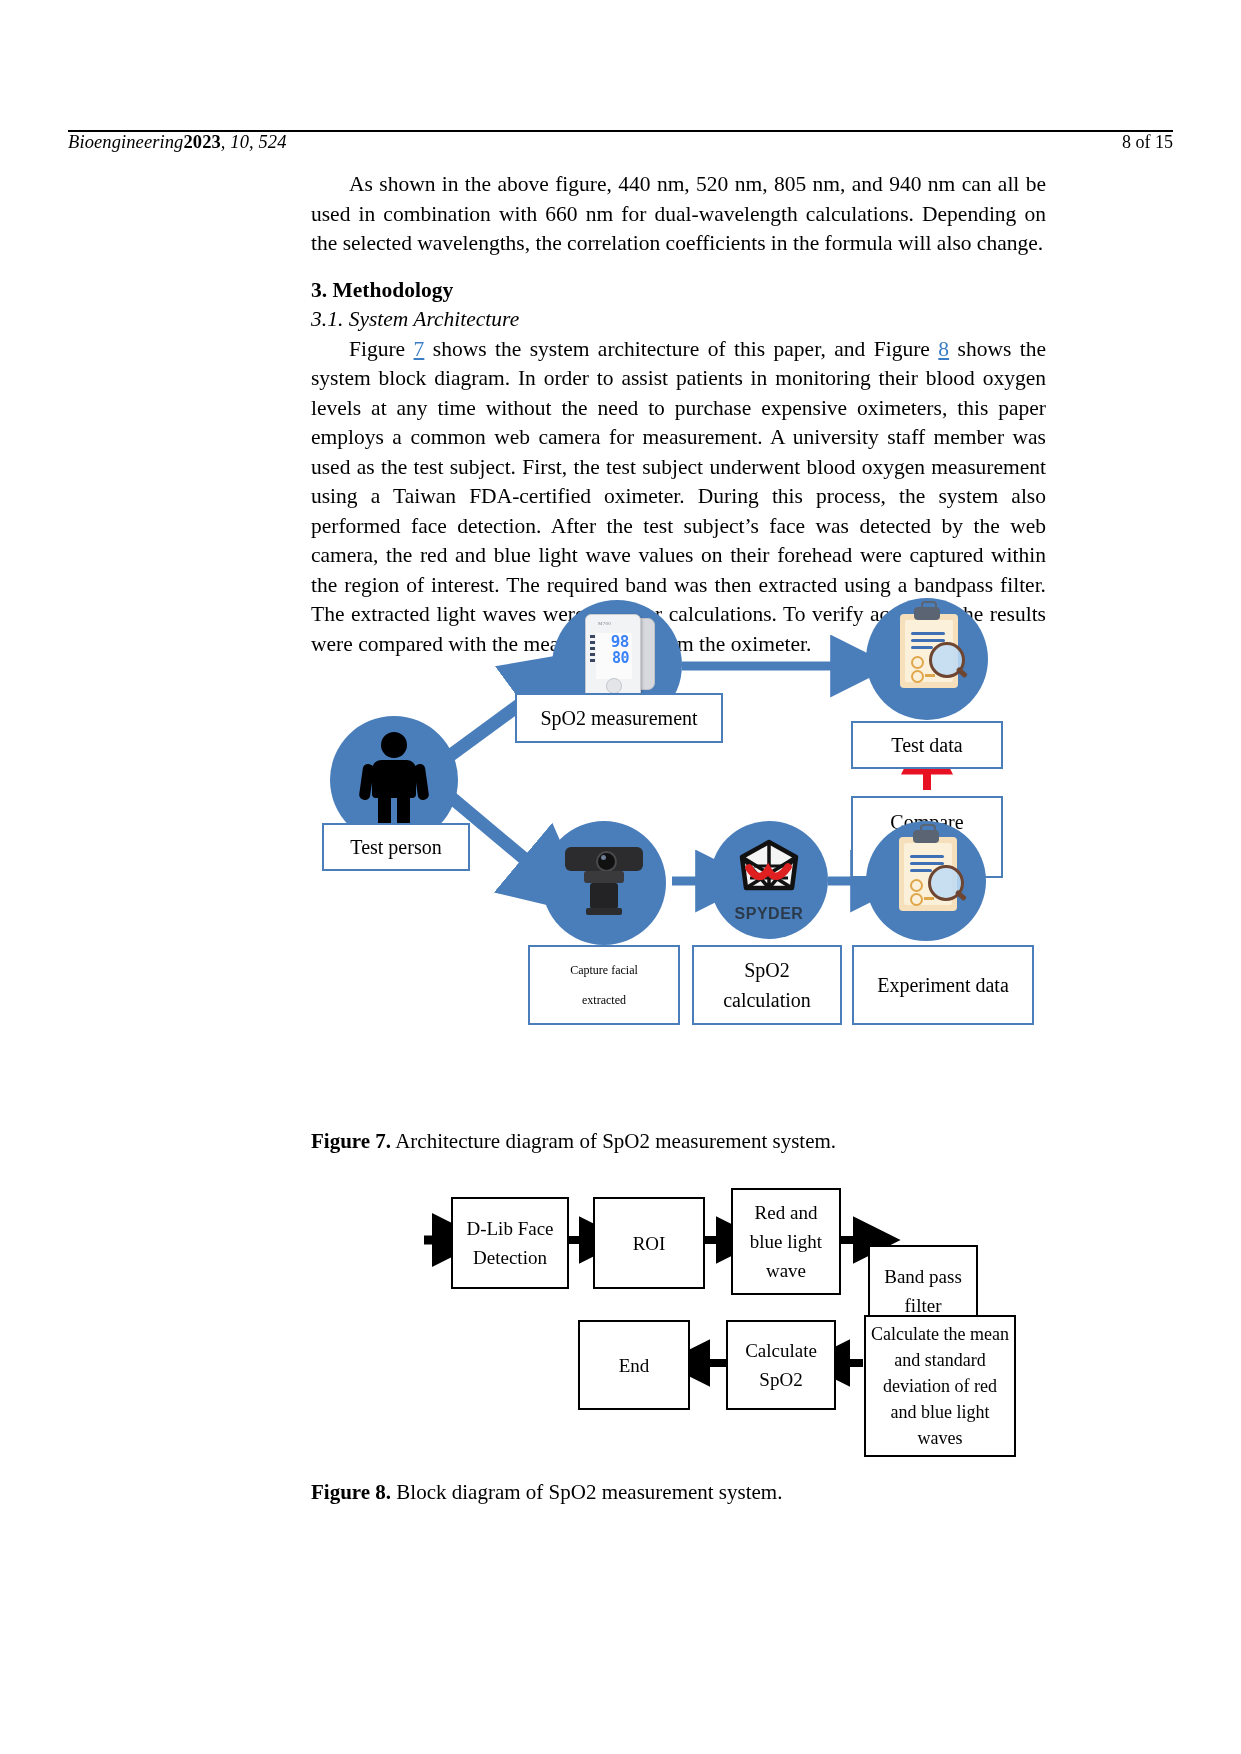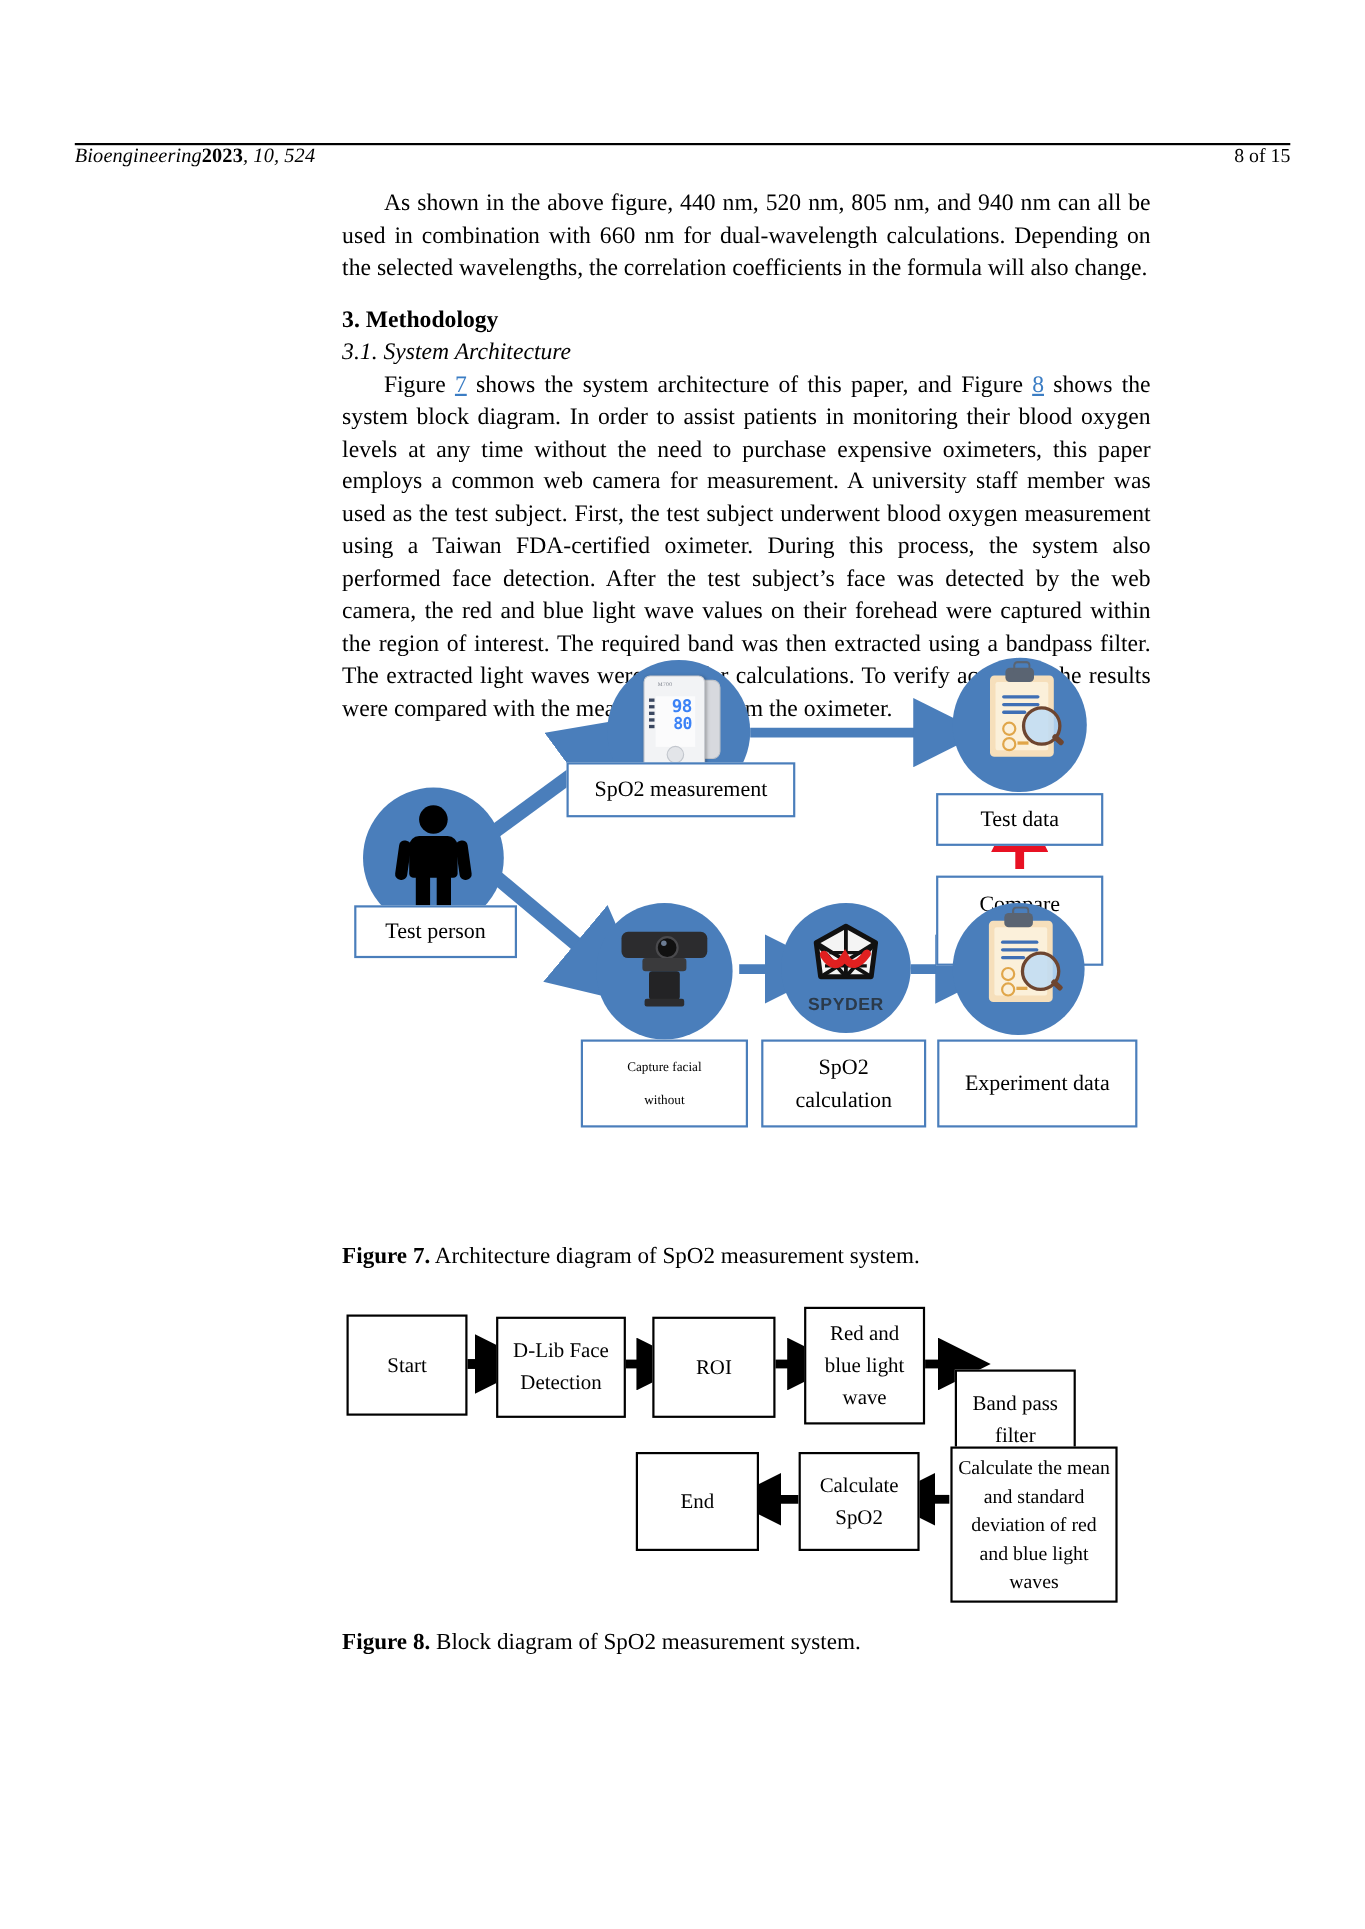--- a/index.html
+++ b/index.html
@@ -487,21 +487,21 @@
       <div style="position:relative; width:124px; height:124px;">
         <div class="cam-bar"></div>
         <div class="cam-lens"></div>
         <div class="cam-neck"></div>
         <div class="cam-stand"></div>
         <div class="cam-foot"></div>
       </div>
     </div>
     <div class="lbl-box small" style="left:198px; top:307px; width:152px; height:80px; flex-direction:column;">
       <span>Capture facial</span>
-      <span>without</span>
+      <span>extracted</span>
     </div>
 
     <div class="circ" style="left:380px; top:183px; width:118px; height:118px;">
       <div class="spyder-wrap">
         <svg width="74" height="66" viewBox="0 0 74 66">
           <polygon points="37,4 64,19 60,50 14,50 10,19" fill="#f4f4f4" stroke="#111" stroke-width="4.5" stroke-linejoin="round"></polygon>
           <path d="M37,4 L37,50 M10,19 L60,50 M64,19 L14,50 M10,19 L37,50 M64,19 L37,50" stroke="#111" stroke-width="3.5" fill="none"></path>
           <path d="M22,28 L52,28 M18,40 L56,40" stroke="#111" stroke-width="3" fill="none"></path>
           <path d="M17,30 Q27,46 36,32 Q44,46 56,29" stroke="#e02020" stroke-width="7.5" fill="none" stroke-linecap="round"></path>
         </svg>
@@ -547,21 +547,20 @@
       </defs>
       <line x1="113" y1="45" x2="137" y2="45" stroke="#000" stroke-width="9" marker-end="url(#blkhead)"></line>
       <line x1="256" y1="45" x2="282" y2="45" stroke="#000" stroke-width="8" marker-end="url(#blkhead)"></line>
       <line x1="393" y1="45" x2="419" y2="45" stroke="#000" stroke-width="8" marker-end="url(#blkhead)"></line>
       <line x1="529" y1="45" x2="556" y2="45" stroke="#000" stroke-width="8" marker-end="url(#blkhead)"></line>
       <line x1="626" y1="92" x2="626" y2="120" stroke="#000" stroke-width="8" marker-end="url(#blkhead)"></line>
       <line x1="552" y1="168" x2="525" y2="168" stroke="#000" stroke-width="8" marker-end="url(#blkhead)"></line>
       <line x1="415" y1="168" x2="385" y2="168" stroke="#000" stroke-width="8" marker-end="url(#blkhead)"></line>
     </svg>
 
-    <div class="blk" style="left:4px; top:0px; width:110px; height:92px;">Start</div>
 
     <div class="blk" style="left:140px; top:2px; width:118px; height:92px; flex-direction:column;">
       <span>D-Lib Face</span>
       <span>Detection</span>
     </div>
 
     <div class="blk" style="left:282px; top:2px; width:112px; height:92px;text-align:right;">ROI</div>
 
     <div class="blk" style="left:420px; top:-7px; width:110px; height:107px; flex-direction:column;">
       <span>Red and</span>

